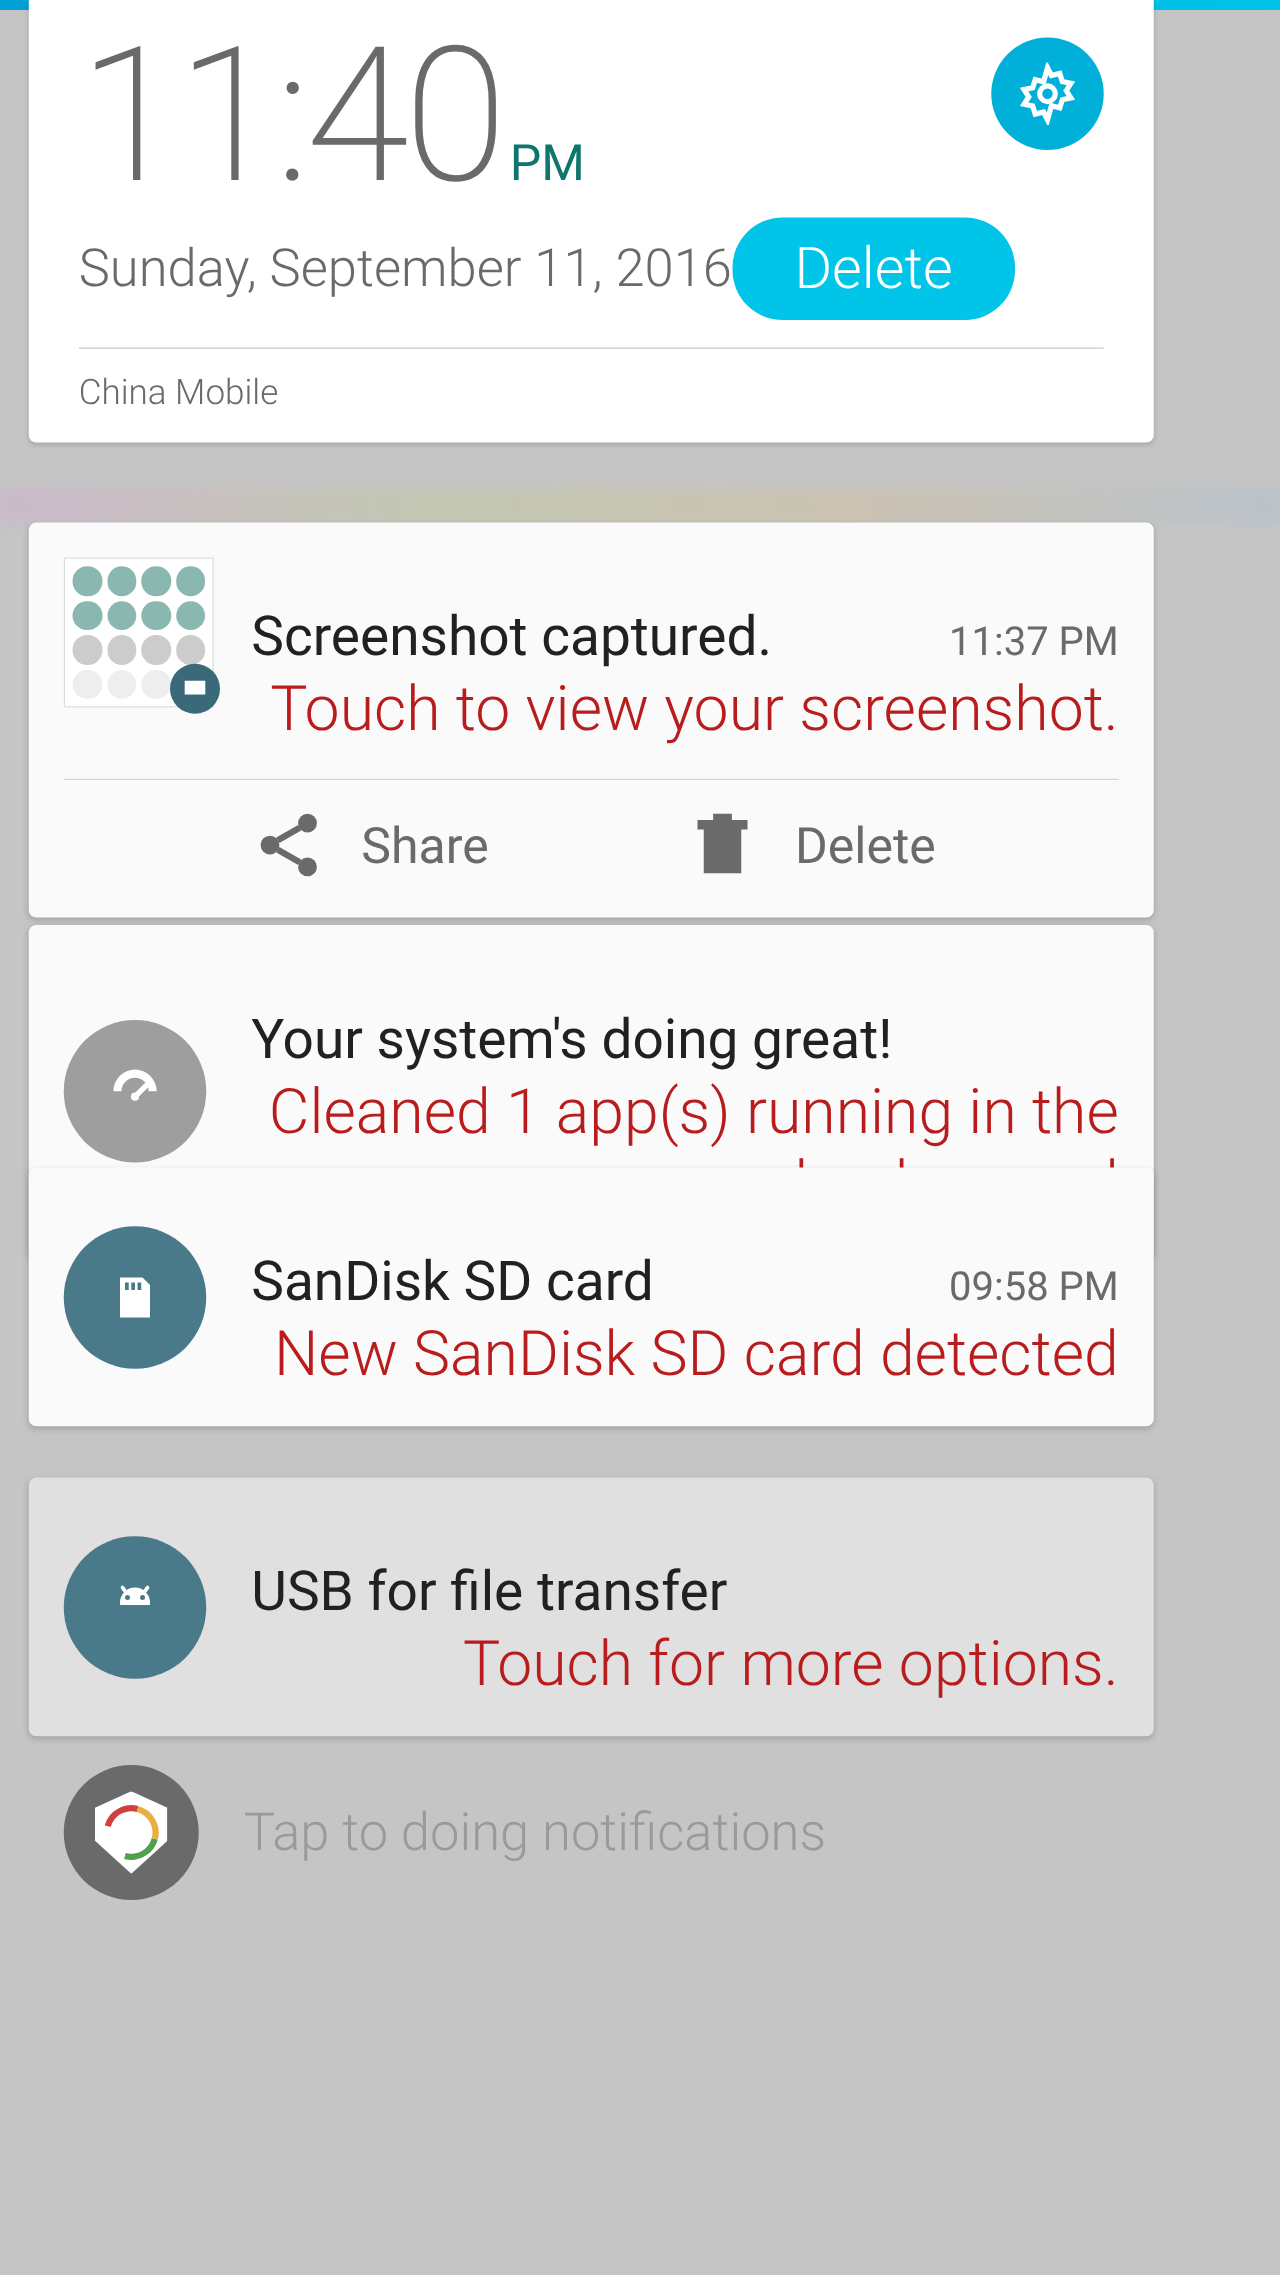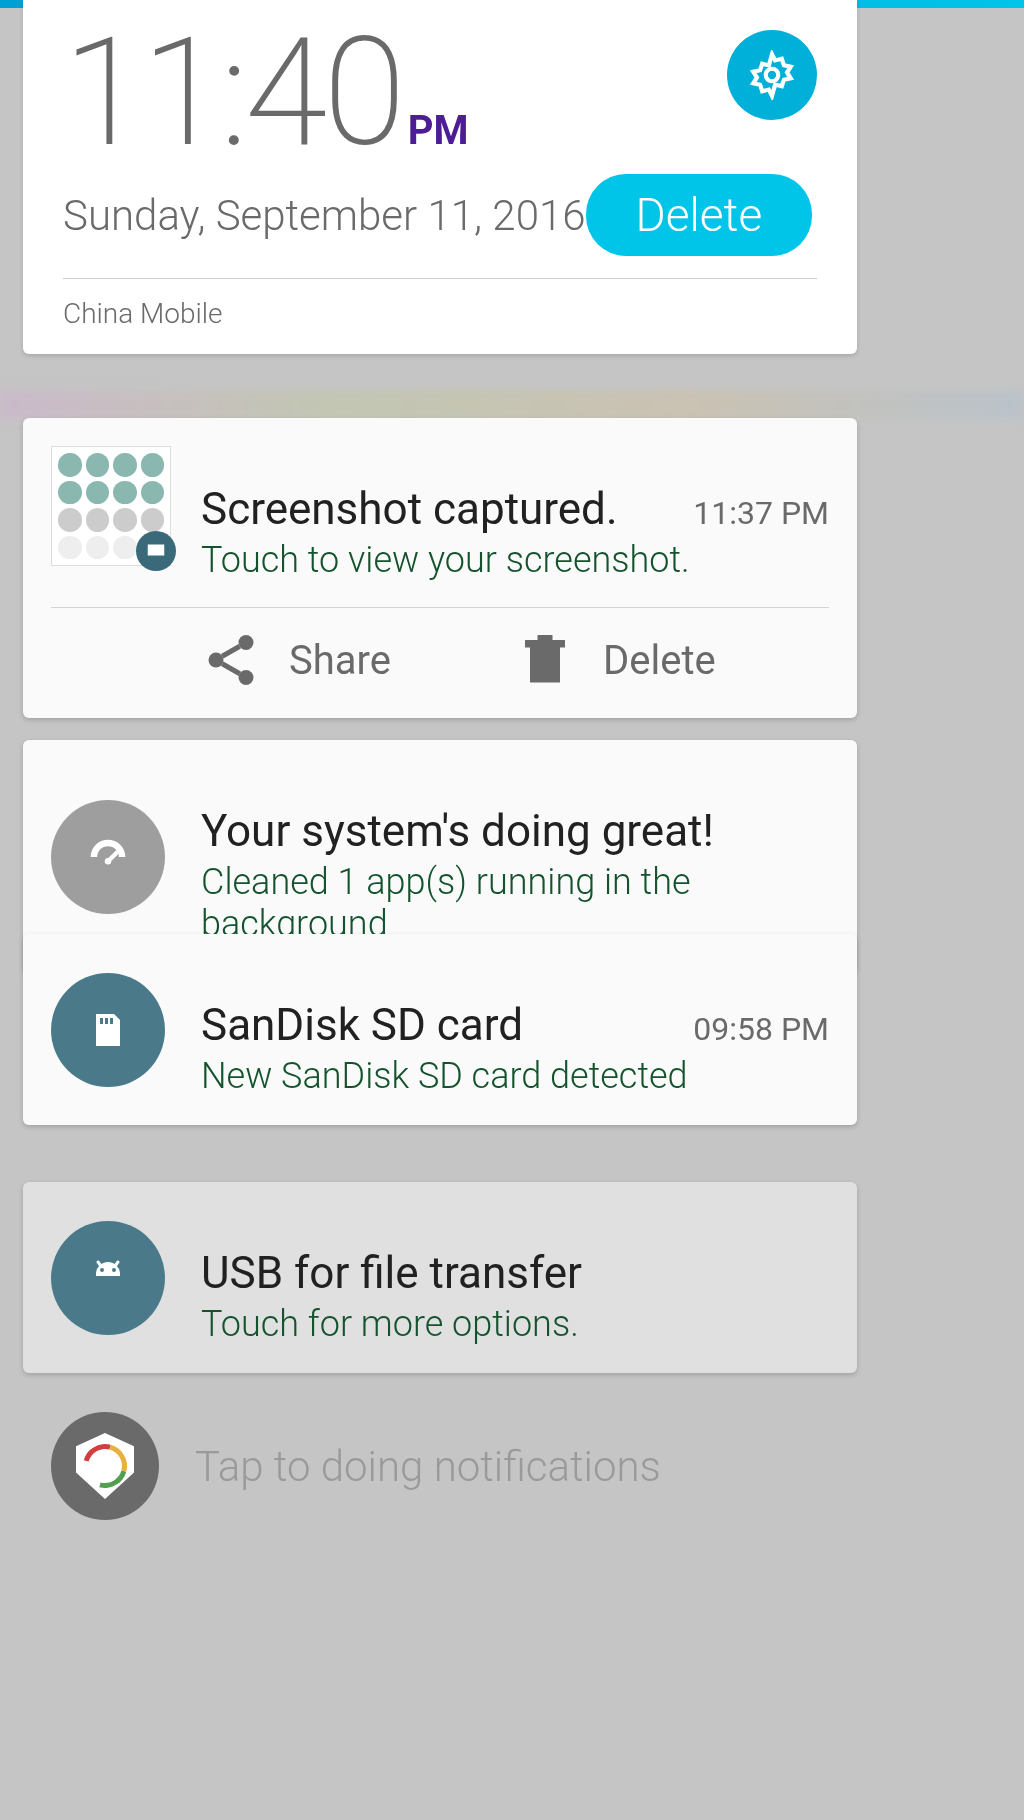--- a/index.html
+++ b/index.html
@@ -12,35 +12,35 @@
 }
 .bg-accent {
   position: absolute;
   top: 0; left: 0; right: 0;
   height: 8px;
   background: linear-gradient(to right, #00a0d4, #00c4e8);
 }
 .panel {
   position: absolute;
   left: 23px; right: 0;
-  width: 834px;
+  width: 900px;
 }
 
 
 .header-card {
   top: 0;
   background: #fff;
   border-radius: 0 0 6px 6px;
   box-shadow: 0 2px 4px rgba(0,0,0,0.15);
   padding: 18px 40px 24px 40px;
 }
 .time-row { display: flex; align-items: flex-start; justify-content: space-between; }
 .time-block { display: flex; align-items: baseline; }
 .time-big { font-size: 150px; font-weight: 200; color: #6a6a6a; letter-spacing: -4px; line-height: 1; }
-.time-ampm { font-size: 40px; font-weight: 700; color: #4c1d95; margin-left: 6px; }
+.time-ampm { font-size: 40px; font-weight: 400; color: #0f766e; margin-left: 6px; }
 .gear-btn {
   width: 90px; height: 90px; border-radius: 50%;
   background: #00b0d8;
   display: flex; align-items: center; justify-content: center;
   margin-top: 12px;
 }
 .gear-btn svg { width: 50px; height: 50px; fill: none; stroke: #fff; stroke-width: 2; }
 .date-row { display: flex; align-items: center; justify-content: flex-start; margin-top: 6px; }
 .date-text { font-size: 42px; color: #6a6a6a; font-weight: 300; }
 .clear-btn {
@@ -76,21 +76,21 @@
   width: 114px; height: 114px; border-radius: 50%;
   flex-shrink: 0;
   display: flex; align-items: center; justify-content: center;
   margin-right: 36px;
 }
 .notif-icon svg { fill: #fff; }
 .notif-body { flex: 1; margin-top: 37px; }
 .notif-head { display: flex; justify-content: space-between; align-items: baseline; gap: 20px; }
 .notif-title { font-size: 44px; color: #212121; font-weight: 400; }
 .notif-time { font-size: 32px; color: #6a6a6a; white-space: nowrap; }
-.notif-sub { font-size: 36px; color: #14532d; margin-top: 4px; font-weight: 300; }
+.notif-sub { font-size: 50px; color: #b91c1c; margin-top: 4px; font-weight: 300; text-align: right; }
 
 
 .shot-thumb {
   width: 120px; height: 120px;
   background: #fff;
   border: 1px solid #ddd;
   position: relative;
   flex-shrink: 0;
   margin-right: 30px;
   display: grid;

